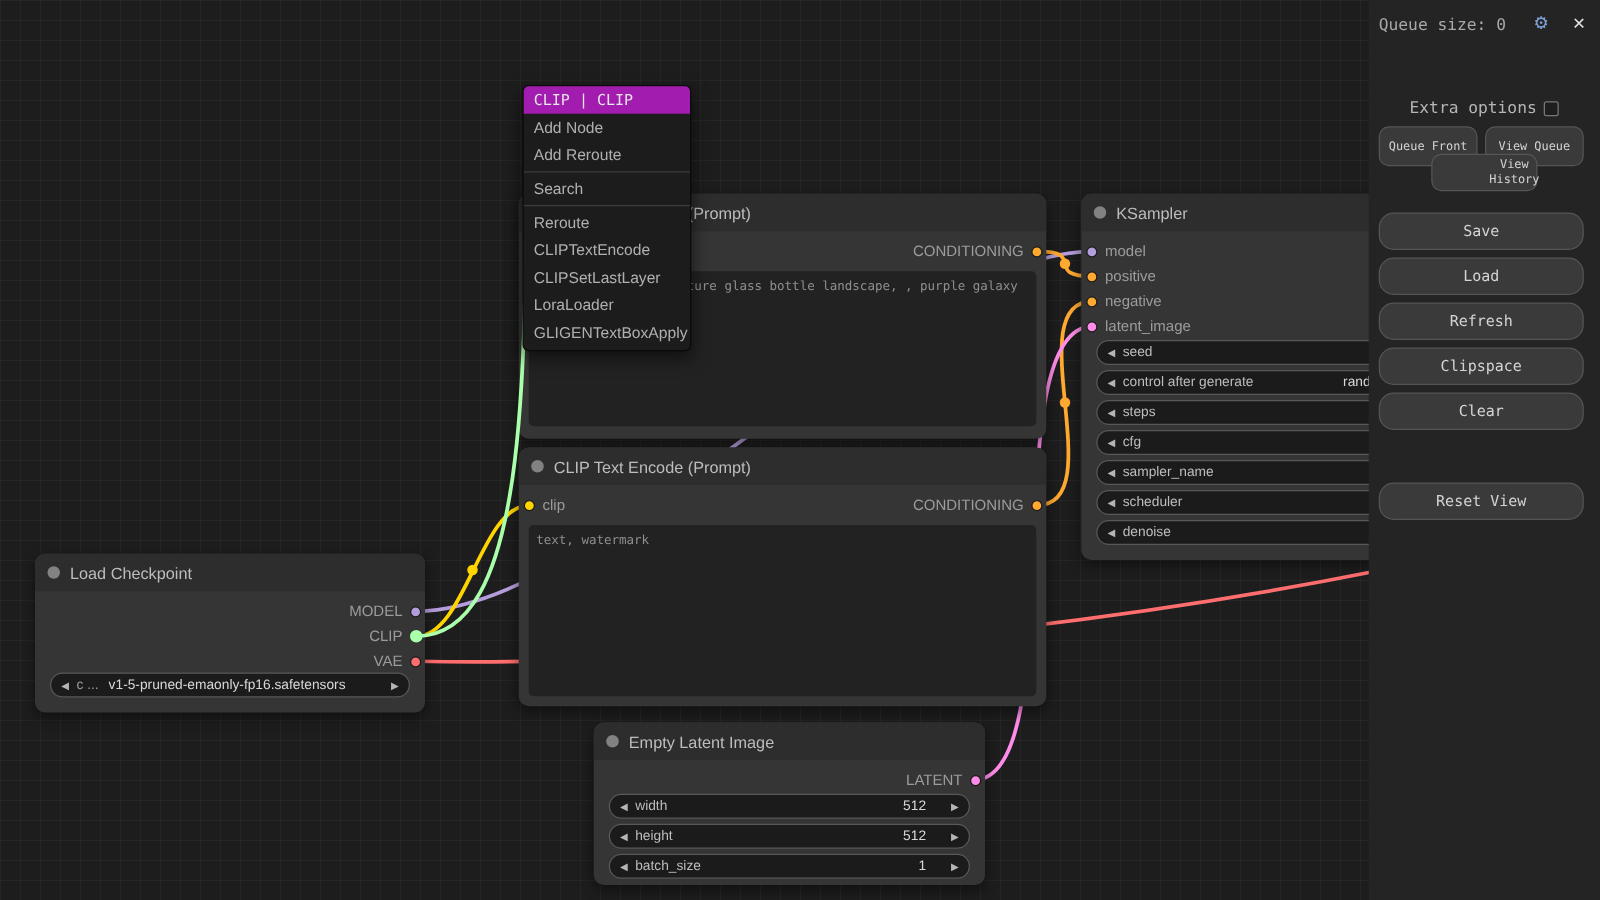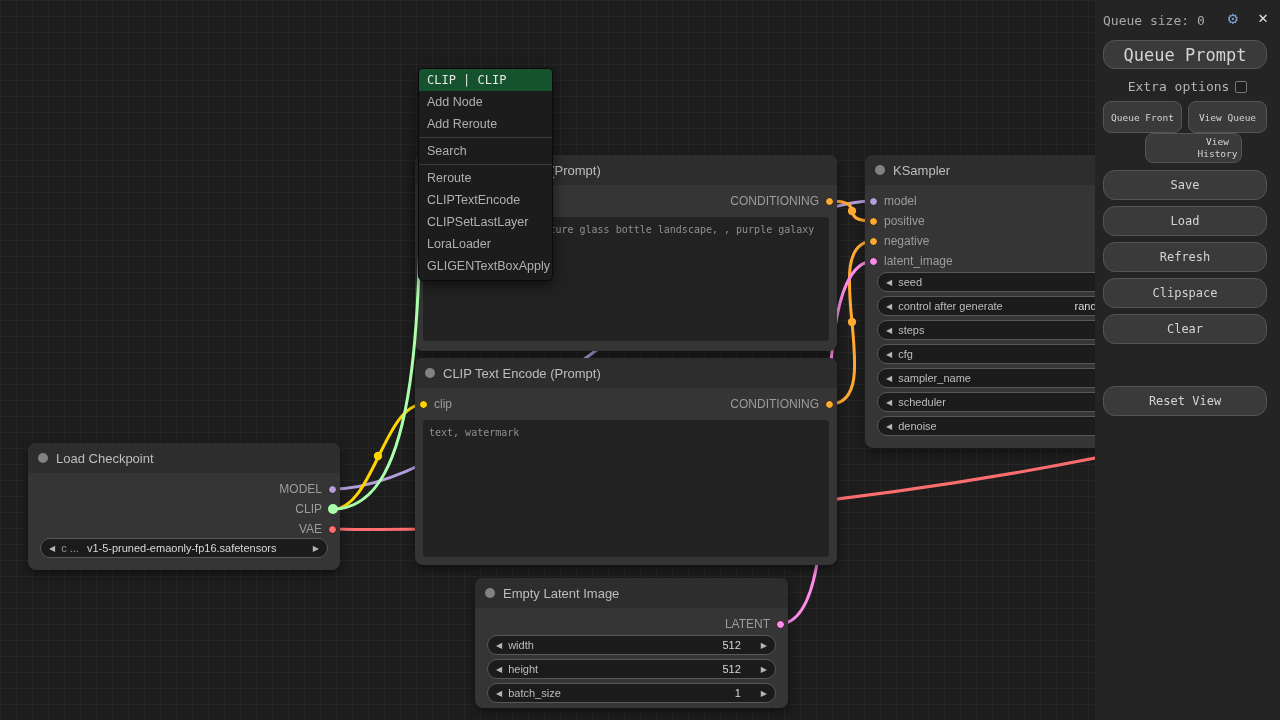--- a/index.html
+++ b/index.html
@@ -40,42 +40,42 @@
   .pill .value{color:#d8d8d8;}
   .pill.num .value{margin-left:auto;}
   .pill.num .arrow.right{margin-left:6px;}
   .pill.combo .value{margin-left:2px;}
   .pill.combo .arrow.right{margin-left:auto;}
   .pr48{padding-right:48px;margin-top:48px;}
   
   .ctx-menu{position:absolute;left:418px;top:68px;width:133px;background:#1c1c1c;
     border:1px solid #0a0a0a;border-radius:5px;z-index:5;padding-bottom:3px;
     box-shadow:0 5px 14px rgba(0,0,0,0.55);}
-  .ctx-title{background:#14532d;color:#e6e6e6;font-family:"DejaVu Sans Mono",monospace;
+  .ctx-title{background:#a21caf;color:#e6e6e6;font-family:"DejaVu Sans Mono",monospace;
     font-size:12px;padding:4px 8px;border-radius:4px 4px 0 0;}
   .ctx-item{padding:3px 8px;color:#b0b0b0;font-size:12.5px;line-height:16px;cursor:default;}
   .ctx-sep{height:1px;background:#3c3c3c;margin:2px 0;}
   
   .sidebar{position:absolute;right:0;top:0;width:185px;height:720px;background:#242424;
     z-index:10;font-family:"DejaVu Sans Mono",monospace;color:#cfcfcf;}
   .queue-size{position:absolute;top:13px;left:8px;font-size:13px;color:#a8a8a8;}
   .gear{position:absolute;top:10px;right:42px;font-size:17px;color:#7b9fd4;line-height:1;}
   .closex{position:absolute;top:10px;right:12px;font-size:16px;color:#e0e0e0;line-height:1;}
   .sb-btn{position:absolute;left:8px;width:164px;background:#3a3a3a;border:1px solid #555;
     border-radius:12px;color:#d4d4d4;display:flex;align-items:center;justify-content:center;
     box-sizing:border-box;text-align:center;}
   .sb-big{height:30px;font-size:12px;}
   .sb-queue{top:40px;height:29px;font-size:17px;}
   .extra-row{position:absolute;top:79px;left:0;width:100%;display:flex;align-items:center;
     justify-content:center;gap:6px;font-size:13px;color:#b5b5b5;}
   .checkbox{width:12px;height:12px;border:1px solid #777;background:#1e1e1e;border-radius:2px;box-sizing:border-box;}
   .sb-small{height:32px;font-size:9.5px;border-radius:8px;}
   .qf{top:101px;left:8px;width:79px;}
   .vq{top:101px;left:93px;width:79px;}
-  .vh{top:133px;left:50px;width:97px;height:30px;font-size:9.5px;border-radius:8px;line-height:1.25;padding-left:48px;}
+  .vh{top:123px;left:50px;width:85px;height:30px;font-size:9.5px;border-radius:8px;line-height:1.25;padding-left:48px;}
   .vh span{display:inline-block;width:52px;text-align:center;}
 </style>
 </head>
 <body>
 
 <div id="screen">
 
   <svg class="wirelayer z-links" width="1280" height="720" viewBox="0 0 1280 720">
     <path d="M333,529 C500,533 850,515 1180,440" stroke="#ff6e6e"></path>
     <path d="M333,489 C483,489 724,201 874,201" stroke="#b39ddb"></path>
@@ -254,21 +254,20 @@
     <div class="ctx-item">CLIPSetLastLayer</div>
     <div class="ctx-item">LoraLoader</div>
     <div class="ctx-item">GLIGENTextBoxApply</div>
   </div>
 
   <div class="sidebar">
     <div class="queue-size">Queue size: 0</div>
     <div class="gear">⚙</div>
     <div class="closex">✕</div>
 
-    <div class="sb-btn sb-queue">Queue Prompt</div>
 
     <div class="extra-row">
       <span>Extra options</span>
       <span class="checkbox"></span>
     </div>
 
     <div class="sb-btn sb-small qf">Queue Front</div>
     <div class="sb-btn sb-small vq">View Queue</div>
     <div class="sb-btn vh">
         <span>View History</span>

